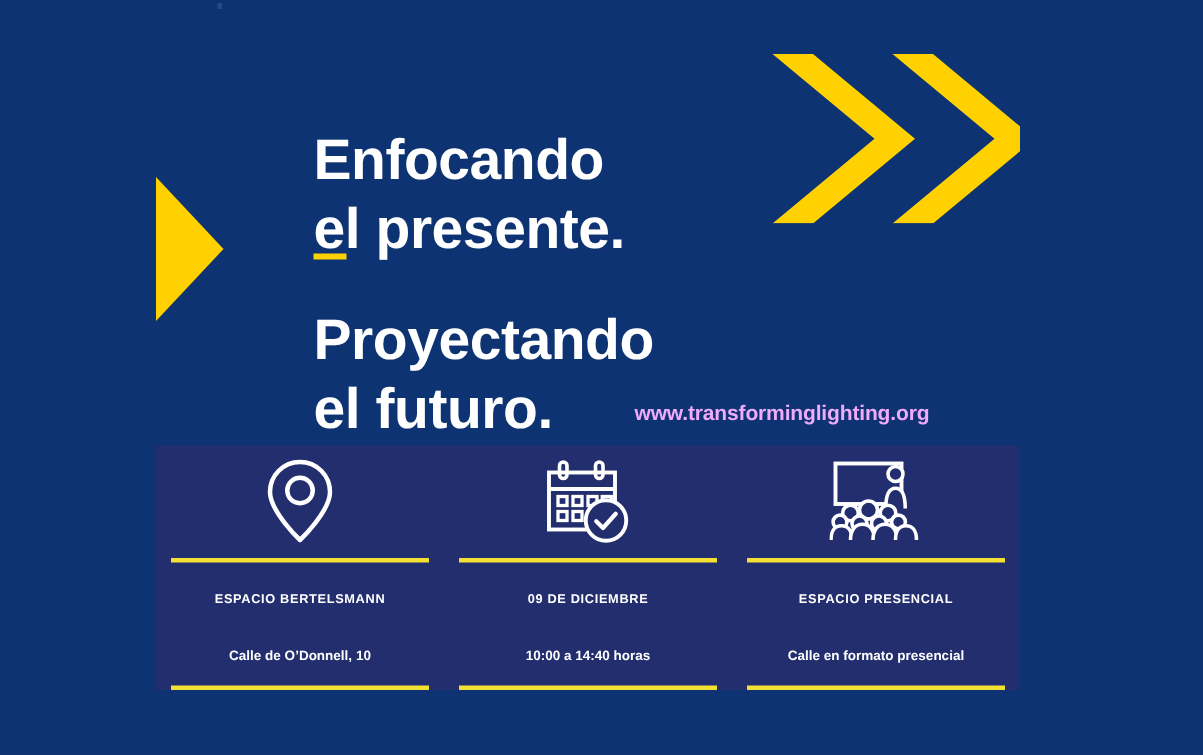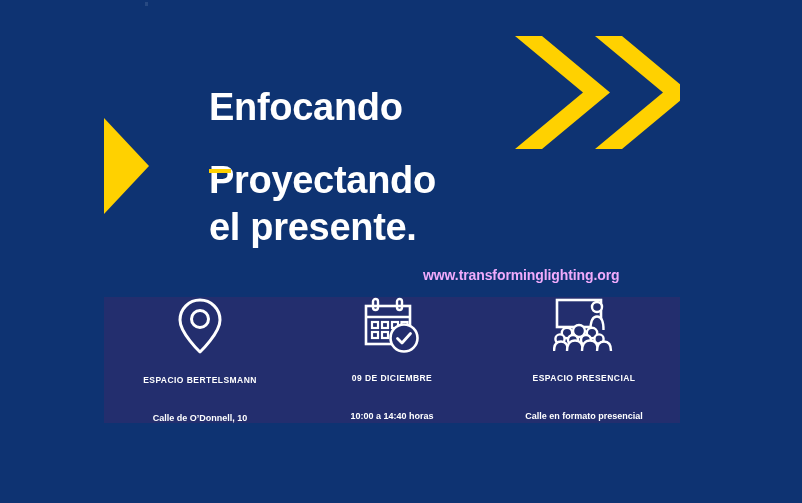--- a/index.html
+++ b/index.html
@@ -96,21 +96,21 @@
     white-space: nowrap;
     margin-top: 41px;
   }
 
   
   .info-panel {
     position: absolute;
     left: 104px;
     top: 297px;
     width: 576px;
-    height: 126px;
+    height: 163px;
     background: #232e6e;
     display: flex;
   }
   .info-col {
     flex: 1 1 0;
     position: relative;
     display: flex;
     flex-direction: column;
     align-items: center;
     padding: 0 10px;
@@ -162,22 +162,23 @@
 
   <div class="chevrons">
     <svg width="175" height="113" viewBox="0 0 175 113" fill="none" xmlns="http://www.w3.org/2000/svg">
       <polygon points="27,0 95,56.5 27,113 0,113 68,56.5 0,0" fill="#ffd100"></polygon>
       <polygon points="107,0 175,56.5 107,113 80,113 148,56.5 80,0" fill="#ffd100"></polygon>
     </svg>
   </div>
 
   <div class="headline">
     <div class="line">Enfocando</div>
+    <div class="line">el presente.</div>
     <div class="line group2">Proyectando</div>
-    <div class="line">el presente.</div>
+    <div class="line">el futuro.</div>
   </div>
 
   <div class="yellow-dash"></div>
 
   <div class="site-url">www.transforminglighting.org</div>
 
   <div class="info-panel">
 
     <div class="info-col">
       <div class="icon-wrap">

